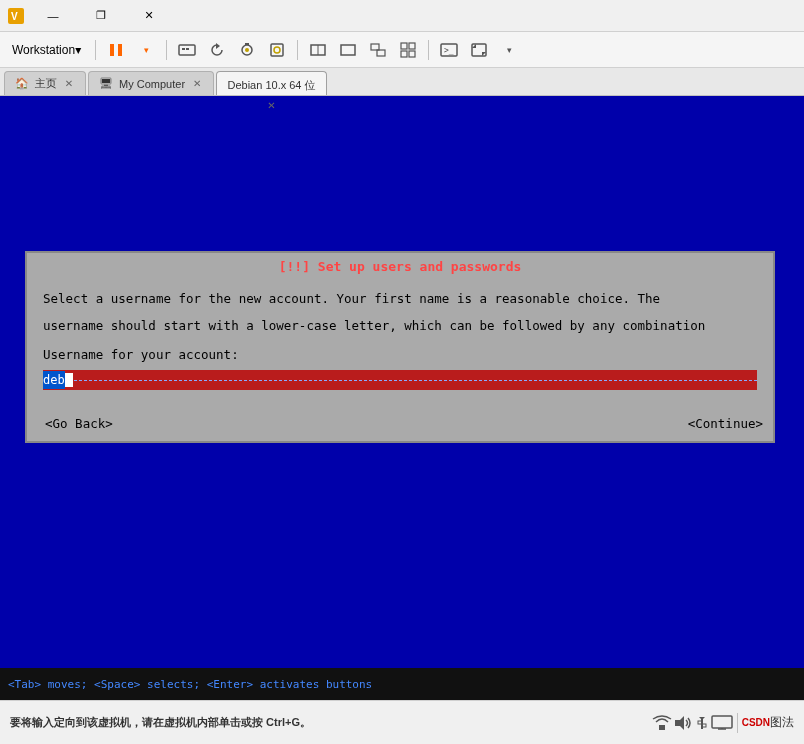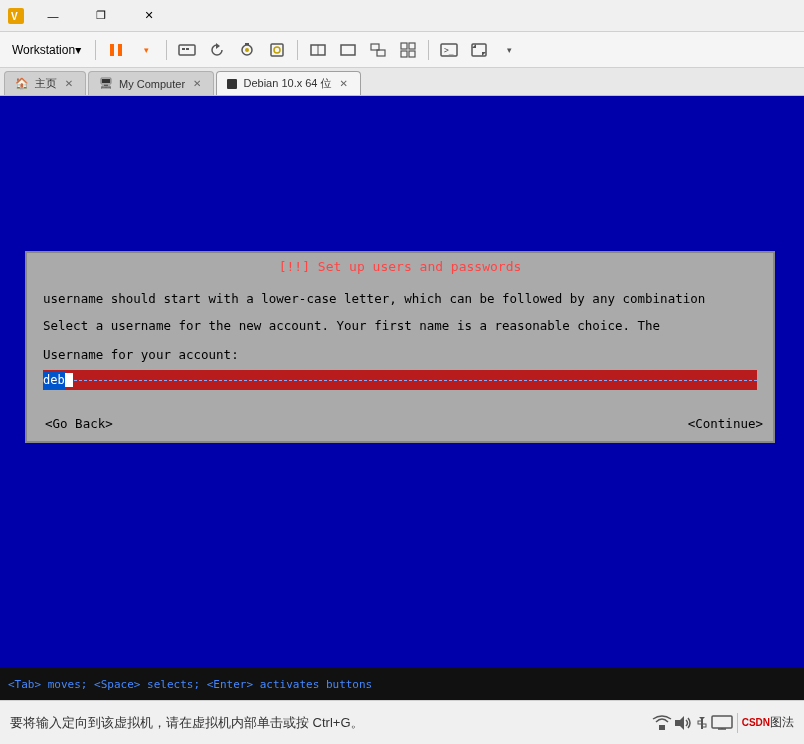--- a/index.html
+++ b/index.html
@@ -111,20 +111,21 @@
       gap: 6px;
       font-size: 11px;
       cursor: pointer;
       margin-right: 2px;
       color: #333;
     }
     .tab.active {
       background: #f5f5f5;
       border-color: #a0a0a0;
       z-index: 1;
+      flex-direction: column;
     }
     .tab .tab-close {
       font-size: 10px;
       color: #666;
       cursor: pointer;
       padding: 1px 2px;
       border-radius: 2px;
     }
 
     
@@ -146,20 +147,21 @@
       border: 2px solid #888;
       padding: 0;
     }
     #dialog-title {
       text-align: center;
       color: #ff4444;
       font-family: monospace;
       font-size: 13px;
       padding: 6px 10px;
       background: #aaaaaa;
+      font-weight: bold;
     }
     #dialog-body {
       padding: 10px 16px;
       font-family: monospace;
       font-size: 12.5px;
       color: #000;
       line-height: 1.5;
     }
     #dialog-body p {
       margin-bottom: 8px;
@@ -231,22 +233,23 @@
       background: #f0f0f0;
       height: 44px;
       display: flex;
       align-items: center;
       justify-content: space-between;
       padding: 0 10px;
       border-top: 1px solid #d0d0d0;
       flex-shrink: 0;
     }
     #statusbar-left {
-      font-size: 13px;
+      font-size: 11px;
       color: #333;
+      font-weight: bold;
     }
     #statusbar-right {
       display: flex;
       align-items: center;
       gap: 0;
     }
     .status-item {
       display: flex;
       flex-direction: column;
       align-items: center;
@@ -378,22 +381,22 @@
     <span>Debian 10.x 64 位</span>
     <span class="tab-close">✕</span>
   </div>
 </div>
 
 <div id="main-area">
 
   <div id="dialog">
     <div id="dialog-title">[!!] Set up users and passwords</div>
     <div id="dialog-body">
+      <p>Select a username for the new account. Your first name is a reasonable choice. The</p>
       <p>username should start with a lower-case letter, which can be followed by any combination</p>
-      <p>Select a username for the new account. Your first name is a reasonable choice. The</p>
       <div id="dialog-label">Username for your account:</div>
       <div id="input-row">
         <div class="input-bar-container">
           <span class="input-text-deb">deb</span>
           <span class="input-cursor"></span>
           <div class="input-underline"></div>
         </div>
       </div>
     </div>
     <div id="dialog-buttons">

